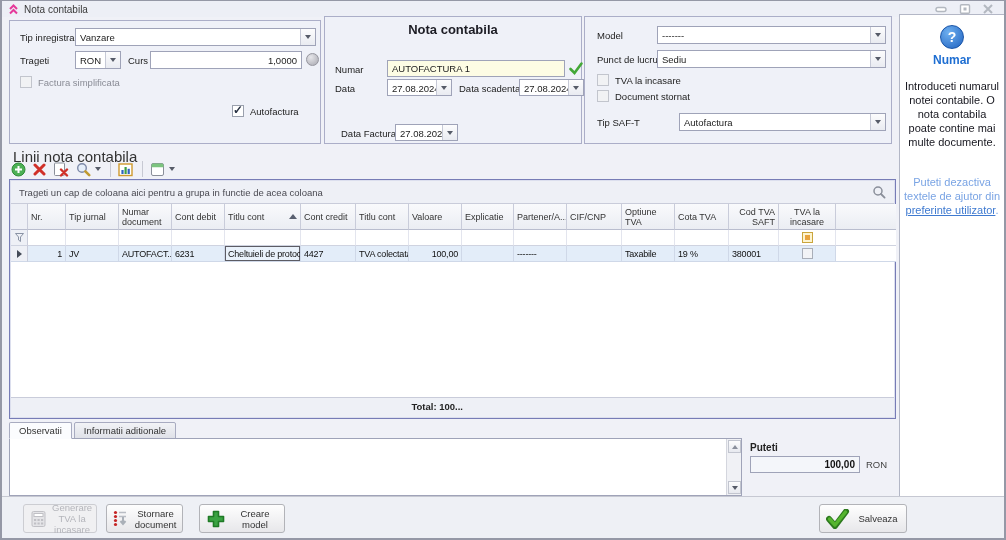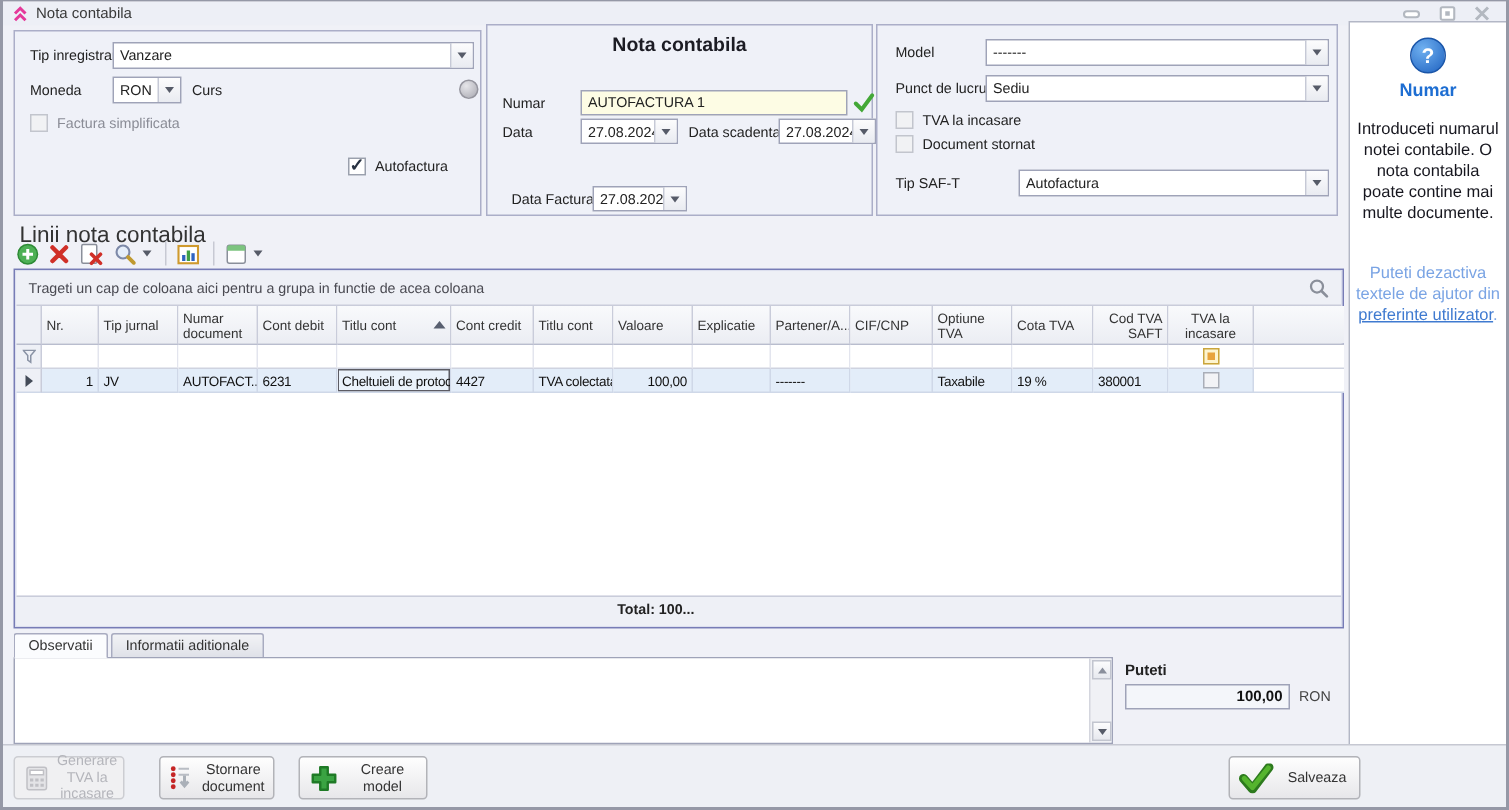--- a/index.html
+++ b/index.html
@@ -99,28 +99,29 @@
   </div>
 
   <div class="panel" style="left:7px; top:19px; width:312px; height:124px;">
     <span class="lbl" style="left:10px; top:11px;">Tip inregistrare</span>
     <div class="sel" style="left:65px; top:7px; width:241px;">
       <span class="val">Vanzare</span>
       <span class="arrow">
           <span class="caret"></span>
         </span>
     </div>
-    <span class="lbl" style="left:10px; top:34px;">Moneda</span>
+    <span class="lbl" style="left:10px; top:34px;">Trageti</span>
     <div class="sel" style="left:65px; top:30px; width:46px;">
       <span class="val">RON</span>
       <span class="arrow">
           <span class="caret"></span>
         </span>
     </div>
     <span class="lbl" style="left:118px; top:34px;">Curs</span>
+    <input class="txt" style="left: 140px; top: 30px; width: 152px; height: 18px; text-align: right;" value="1,0000">
     <span style="position:absolute; left:296px; top:32px; width:13px; height:13px; border-radius:50%; background:radial-gradient(circle at 35% 30%, #e6e6ea, #a8a8b0); border:1px solid #95959e;"></span>
     <span class="cb dis" style="left:10px; top:55px;"></span>
     <span class="lbl" style="left:28px; top:56px; color:#8a8c96;">Factura simplificata</span>
     <span class="cb" style="left:222px; top:84px;">
         <span class="tick">✓</span>
       </span>
     <span class="lbl" style="left:240px; top:85px;">Autofactura</span>
   </div>
 
   <div class="panel" style="left:322px; top:15px; width:258px; height:128px;">
@@ -336,21 +337,21 @@
       <div class="varrow" style="bottom:1px;">
           <span class="caret"></span>
         </div>
     </div>
   </div>
   <div class="totallabel">Puteti</div>
   <input class="totalfield" value="100,00" style="">
   <span class="ron">RON</span>
 
   <div class="footerband">
-    <div class="btn disabled" style="left:7px; width:74px;">
+    <div class="btn disabled" style="left:21px; width:74px;">
       <span class="ic">
           <svg width="18" height="18" viewBox="0 0 18 18">
             <rect x="2" y="1.5" width="13" height="15" rx="1.5" fill="#e4e4e7" stroke="#c0c0c5"></rect>
             <rect x="4" y="3.5" width="9" height="3" fill="#fff" stroke="#c0c0c5"></rect>
             <rect x="4" y="9" width="2.2" height="2" fill="#c0c0c5"></rect>
             <rect x="7.5" y="9" width="2.2" height="2" fill="#c0c0c5"></rect>
             <rect x="11" y="9" width="2.2" height="2" fill="#c0c0c5"></rect>
             <rect x="4" y="12.5" width="2.2" height="2" fill="#c0c0c5"></rect>
             <rect x="7.5" y="12.5" width="2.2" height="2" fill="#c0c0c5"></rect>
             <rect x="11" y="12.5" width="2.2" height="2" fill="#c0c0c5"></rect>

